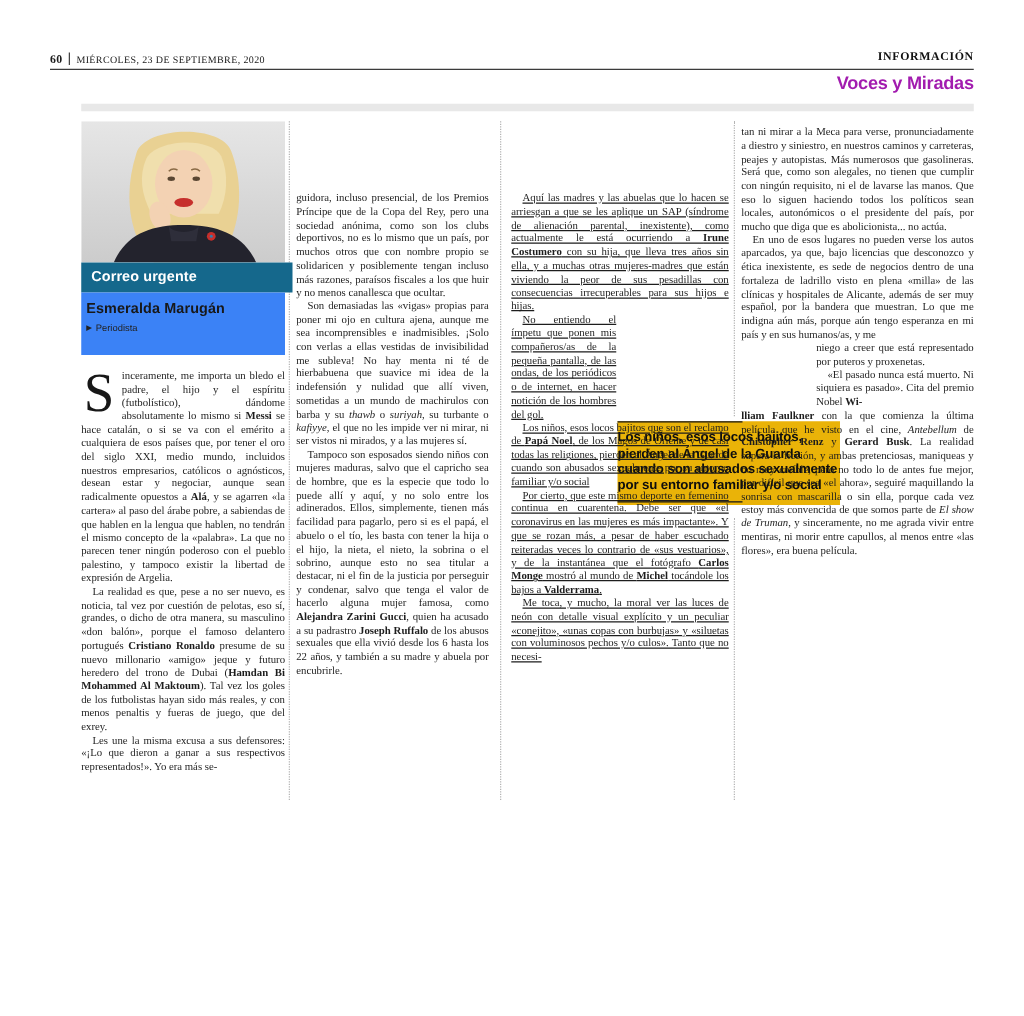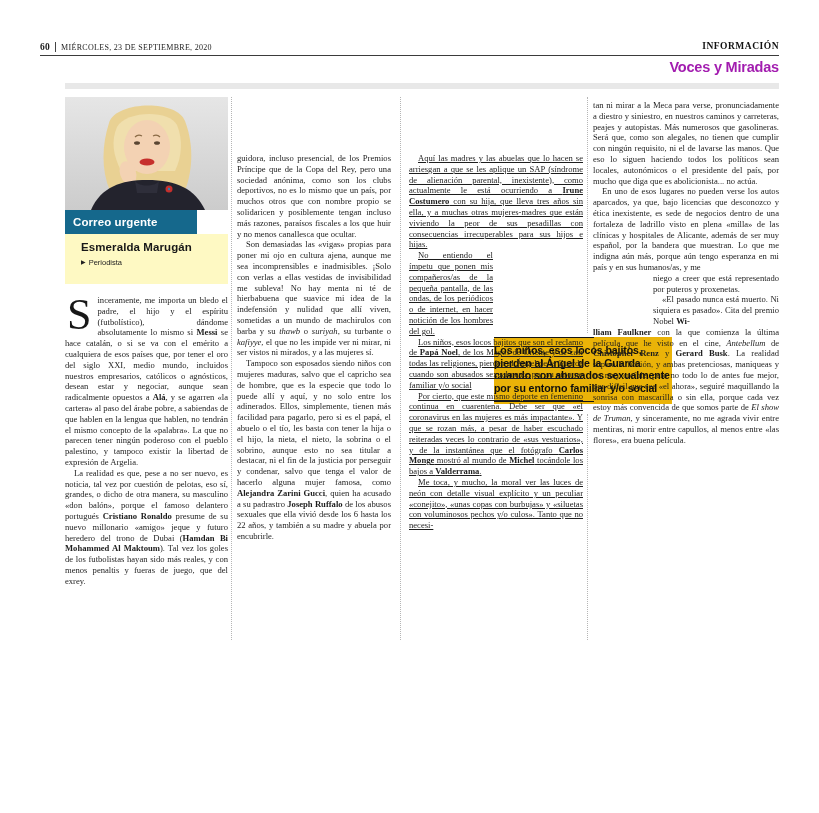--- a/index.html
+++ b/index.html
@@ -12,25 +12,25 @@
   .hdr-left .pgnum { font-weight:bold; font-size:9.5px; }
   .hdr-vbar { display:inline-block; width:0; height:10px; border-left:1px solid #444; margin:0 5px; vertical-align:-2px; }
   .hdr-brand { position:absolute; right:40px; top:41px; font-weight:bold; font-size:9.5px; letter-spacing:.5px; color:#111; }
   .hdr-rule { position:absolute; left:40px; width:739px; top:55px; border-top:1.6px solid #3b3b3b; }
   .section-title { position:absolute; right:40px; top:59px; font-family:"Liberation Sans", sans-serif;
                    font-weight:bold; font-size:14.5px; color:#a21caf; letter-spacing:-.2px; }
   .gray-band { position:absolute; left:65px; width:714px; top:83px; height:6px; background:#e8e8e8; }
 
   
   .photo { position:absolute; left:65px; top:97px; width:163px; height:113px; }
-  .kicker { position:absolute; left:65px; top:210px; width:132px; height:24px; background:#15688c;
+  .kicker { position:absolute; left:65px; top:210px; width:169px; height:24px; background:#15688c;
             font-family:"Liberation Sans", sans-serif; font-weight:bold; font-size:11.5px; line-height:24px;
             color:#fff; padding-left:8px; letter-spacing:.1px; }
-  .author-info { position:absolute; left:65px; top:234px; width:163px; height:50px; background:#fef9c3;
-                 font-family:"Liberation Sans", sans-serif; padding:7px 16px; }
+  .author-info { position:absolute; left:65px; top:234px; width:163px; height:50px; background:#3b82f6;
+                 font-family:"Liberation Sans", sans-serif; padding:7px 4px; }
   .author-name { font-weight:bold; font-size:11.5px; color:#181818; letter-spacing:.1px; }
   .author-role { font-size:7.5px; color:#222; margin-top:5px; }
   .play-glyph { font-size:6px; vertical-align:1px; margin-right:3px; }
 
   
   .title-wrap { position:absolute; left:236px; top:96px; width:350px; height:42px; }
   .title { font-size:41px; line-height:40px; color:#131313; white-space:nowrap;
            transform:scale(.72,1); transform-origin:0 0; }
 
   
@@ -109,20 +109,21 @@
 
   <div class="pull-quote">
     <div class="pq-rule"></div>
     <div class="pq-text">Los niños, esos locos bajitos, pierden al Ángel de la Guarda cuando son abusados sexualmente por su entorno familiar y/o social</div>
     <div class="pq-rule"></div>
   </div>
 
   <div class="bodycol col-a">
     <p><span class="dropcap">S</span><span><span>inceramente, me importa un bledo el padre, el hijo y el espíritu (futbolístico), dándome absolutamente lo mismo si </span><b>Messi</b><span> se hace catalán, o si se va con el emérito a cualquiera de esos países que, por tener el oro del siglo XXI, medio mundo, incluidos nuestros empresarios, católicos o agnósticos, desean estar y negociar, aunque sean radicalmente opuestos a </span><b>Alá</b><span>, y se agarren «la cartera» al paso del árabe pobre, a sabiendas de que hablen en la lengua que hablen, no tendrán el mismo concepto de la «palabra». La que no parecen tener ningún poderoso con el pueblo palestino, y tampoco existir la libertad de expresión de Argelia.</span></span></p>
     <p class="ind"><span>La realidad es que, pese a no ser nuevo, es noticia, tal vez por cuestión de pelotas, eso sí, grandes, o dicho de otra manera, su masculino «don balón», porque el famoso delantero portugués </span><b>Cristiano Ronaldo</b><span> presume de su nuevo millonario «amigo» jeque y futuro heredero del trono de Dubai (</span><b>Hamdan Bi Mohammed Al Maktoum</b><span>). Tal vez los goles de los futbolistas hayan sido más reales, y con menos penaltis y fueras de juego, que del exrey.</span></p>
+    <p class="ind">Les une la misma excusa a sus defensores: «¡Lo que dieron a ganar a sus respectivos representados!». Yo era más se-</p>
   </div>
 
   <div class="bodycol col-b">
     <p>guidora, incluso presencial, de los Premios Príncipe que de la Copa del Rey, pero una sociedad anónima, como son los clubs deportivos, no es lo mismo que un país, por muchos otros que con nombre propio se solidaricen y posiblemente tengan incluso más razones, paraísos fiscales a los que huir y no menos canallesca que ocultar.</p>
     <p class="ind"><span>Son demasiadas las «vigas» propias para poner mi ojo en cultura ajena, aunque me sea incomprensibles e inadmisibles. ¡Solo con verlas a ellas vestidas de invisibilidad me subleva! No hay menta ni té de hierbabuena que suavice mi idea de la indefensión y nulidad que allí viven, sometidas a un mundo de machirulos con barba y su </span><i>thawb</i><span> o </span><i>suriyah</i><span>, su turbante o </span><i>kafiyye</i><span>, el que no les impide ver ni mirar, ni ser vistos ni mirados, y a las mujeres sí.</span></p>
     <p class="ind"><span>Tampoco son esposados siendo niños con mujeres maduras, salvo que el capricho sea de hombre, que es la especie que todo lo puede allí y aquí, y no solo entre los adinerados. Ellos, simplemente, tienen más facilidad para pagarlo, pero si es el papá, el abuelo o el tío, les basta con tener la hija o el hijo, la nieta, el nieto, la sobrina o el sobrino, aunque esto no sea titular a destacar, ni el fin de la justicia por perseguir y condenar, salvo que tenga el valor de hacerlo alguna mujer famosa, como </span><b>Alejandra Zarini Gucci</b><span>, quien ha acusado a su padrastro </span><b>Joseph Ruffalo</b><span> de los abusos sexuales que ella vivió desde los 6 hasta los 22 años, y también a su madre y abuela por encubrirle.</span></p>
   </div>
 
   <div class="bodycol col-c">
     <p class="ind"><span>Aquí las madres y las abuelas que lo hacen se arriesgan a que se les aplique un SAP (síndrome de alienación parental, inexistente), como actualmente le está ocurriendo a </span><b>Irune Costumero</b><span> con su hija, que lleva tres años sin ella, y a muchas otras mujeres-madres que están viviendo la peor de sus pesadillas con consecuencias irrecuperables para sus hijos e hijas.</span></p>

